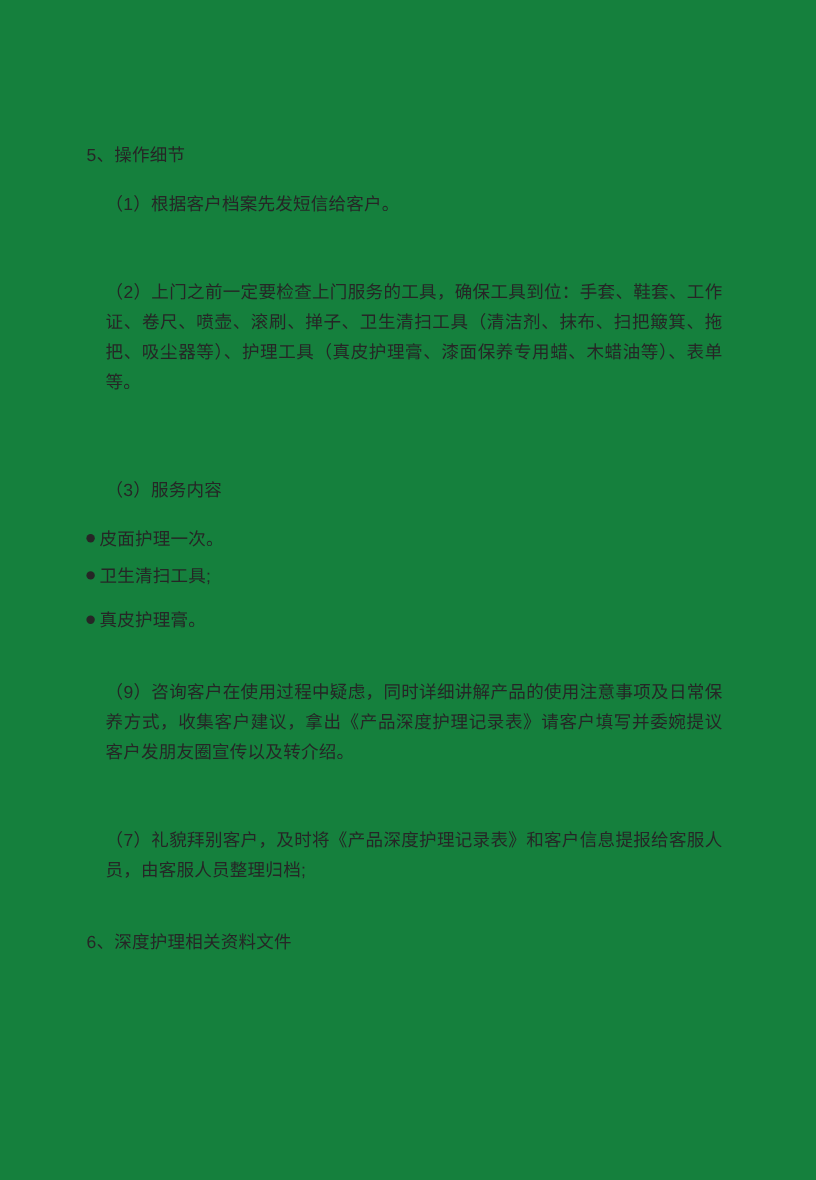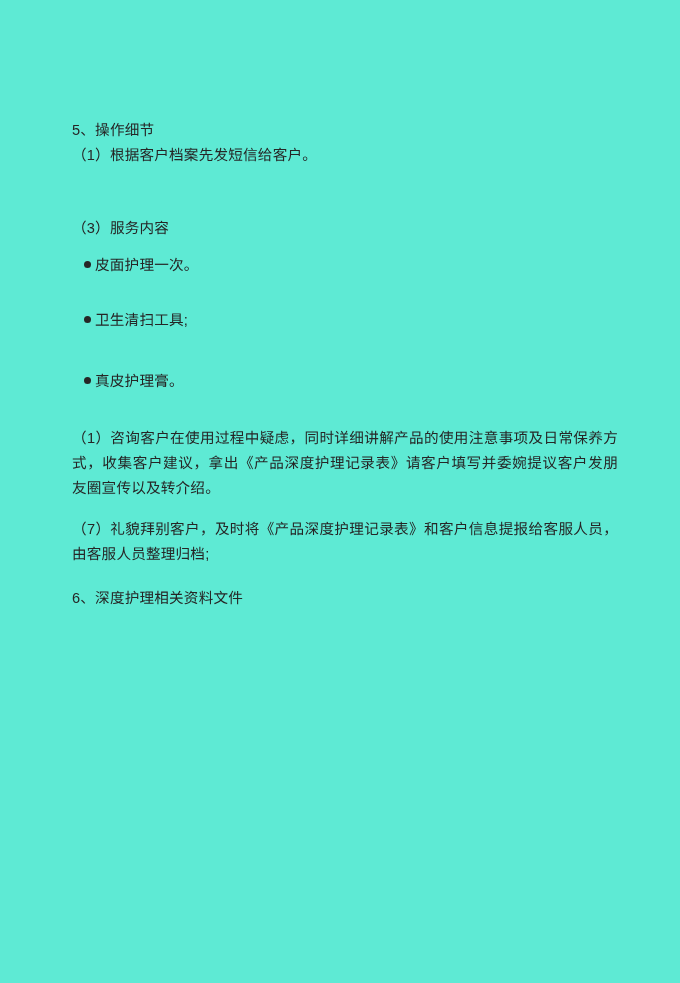--- a/index.html
+++ b/index.html
@@ -14,48 +14,48 @@
     font-family: "Liberation Sans", "DejaVu Sans", sans-serif;
     color: #1a1a1a;
     overflow: hidden;
   }
   .page {
     position: relative;
     width: 680px;
     height: 983px;
     box-sizing: border-box;
     padding: 118px 62px 0 62px;
-    background: #5eead4;
+    background: #15803d;
   }
   .doc-body {
     font-size: 14.6px;
     line-height: 1.72;
     letter-spacing: 0.2px;
     color: #262626;
   }
   .para {
-    margin: 0;
+    margin: 16px;
     text-align: justify;
     text-justify: inter-ideograph;
   }
   .para.indent {
     text-indent: 0;
     padding-left: 10px;
   }
   .gap-sm {
     height: 6px;
   }
   .gap-md {
     height: 16px;
   }
   .gap-lg {
     height: 19px;
   }
   .bullet-line {
-    margin: 12px;
+    margin: 0;
     padding-left: 10px;
     text-align: left;
   }
   .bullet-dot {
     display: inline-block;
     width: 7px;
     height: 7px;
     border-radius: 50%;
     background: #262626;
     margin-right: 4px;
@@ -73,38 +73,39 @@
 <div class="page">
   <div class="doc-body">
 
     <p class="para heading-line">5、操作细节</p>
 
     <p class="para indent">（1）根据客户档案先发短信给客户。</p>
 
 
     <div class="gap-md"></div>
 
+    <p class="para indent">（2）上门之前一定要检查上门服务的工具，确保工具到位：手套、鞋套、工作证、卷尺、喷壶、滚刷、掸子、卫生清扫工具（清洁剂、抹布、扫把簸箕、拖把、吸尘器等）、护理工具（真皮护理膏、漆面保养专用蜡、木蜡油等）、表单等。</p>
 
     <div class="gap-md"></div>
 
 
     <div class="gap-md"></div>
 
     <p class="para indent">（3）服务内容</p>
 
     <p class="bullet-line"><span class="bullet-dot"></span><span>皮面护理一次。</span></p>
     <div class="gap-sm"></div>
     <p class="bullet-line"><span class="bullet-dot"></span><span>卫生清扫工具;</span></p>
     <div class="gap-sm"></div>
     <div class="gap-sm"></div>
     <p class="bullet-line"><span class="bullet-dot"></span><span>真皮护理膏。</span></p>
 
     <div class="gap-lg"></div>
 
-    <p class="para indent">（1）咨询客户在使用过程中疑虑，同时详细讲解产品的使用注意事项及日常保养方式，收集客户建议，拿出《产品深度护理记录表》请客户填写并委婉提议客户发朋友圈宣传以及转介绍。</p>
+    <p class="para indent">（9）咨询客户在使用过程中疑虑，同时详细讲解产品的使用注意事项及日常保养方式，收集客户建议，拿出《产品深度护理记录表》请客户填写并委婉提议客户发朋友圈宣传以及转介绍。</p>
 
     <div class="gap-md"></div>
 
     <p class="para indent">（7）礼貌拜别客户，及时将《产品深度护理记录表》和客户信息提报给客服人员，由客服人员整理归档;</p>
 
     <div class="gap-lg"></div>
 
     <p class="para heading-line">6、深度护理相关资料文件</p>
 
   </div>

